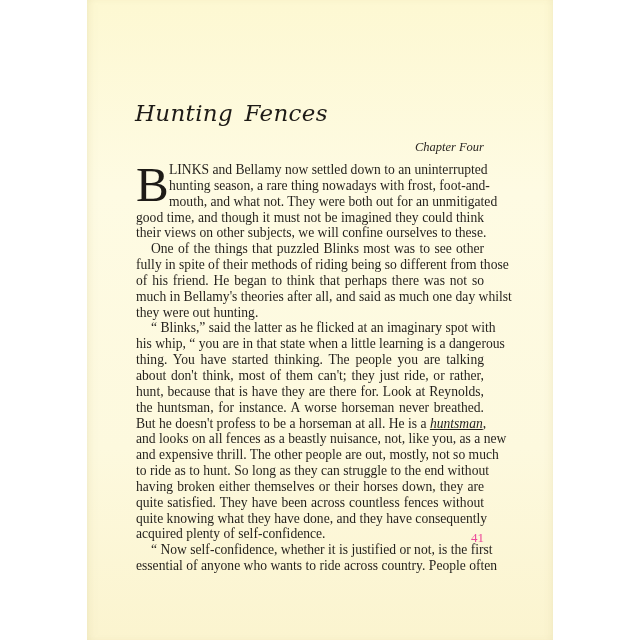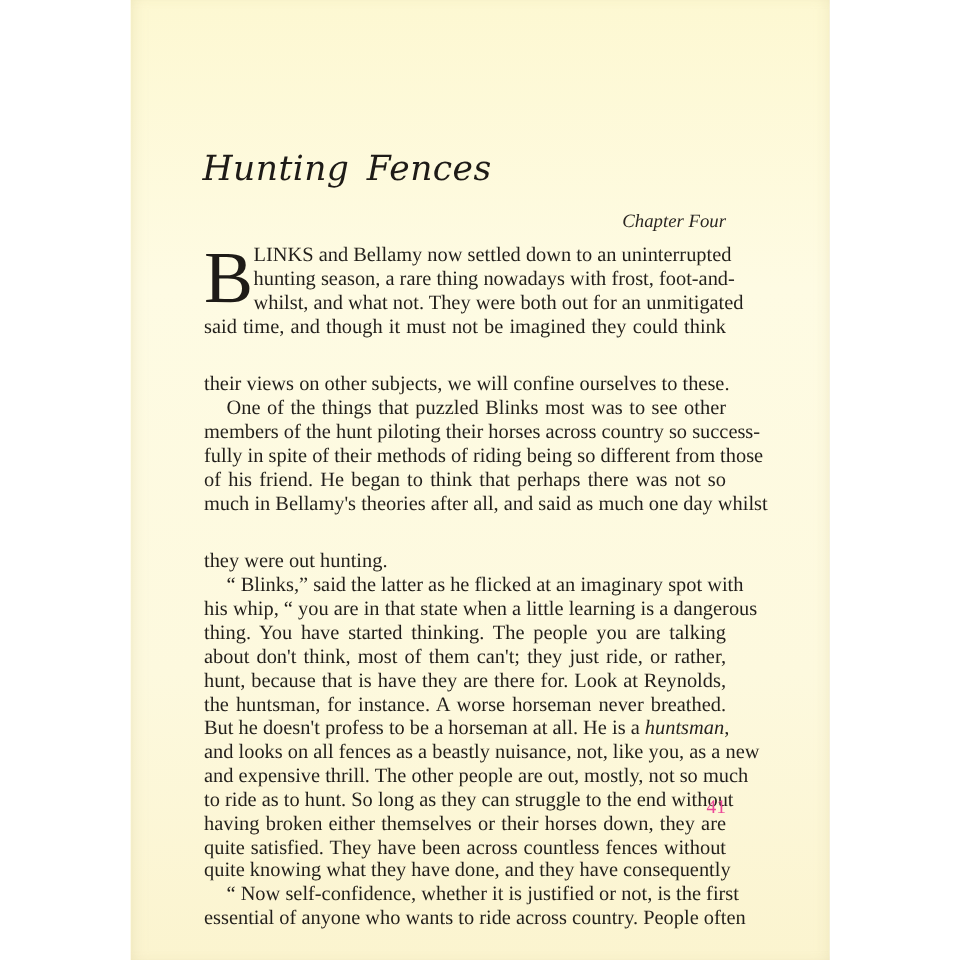--- a/index.html
+++ b/index.html
@@ -19,64 +19,64 @@
     position:absolute; right:calc(640px - 484px); top:140px;
     font-family:"Liberation Serif", serif; font-style:italic;
     font-size:12.5px; color:#2a2622; white-space:nowrap;text-align:center;
   }
   .body {
     position:absolute; left:136px; top:162px; width:348px;
     font-family:"Liberation Serif", serif; font-size:13.6px; line-height:15.85px;
     color:#221f1b;
   }
   .line { display:block; white-space:nowrap; text-align:justify; text-align-last:justify; height:15.85px; }
-  .line.last { text-align-last:left;margin-top:23px; }
+  .line.last { text-align-last:left; }
   .line.indent-drop { padding-left:33px; }
   .line.para { padding-left:15px; }
   .dropcap {
     position:absolute; left:0; top:1px;
     font-family:"Liberation Serif", serif; font-size:49px; line-height:44px; color:#1e1b17;
   }
   .pagenum {
     position:absolute; right:calc(640px - 484px); top:530px;
     font-family:"Liberation Serif", serif; font-size:13px; color:#ec4899;
   }
-  em { font-style:italic; }
+  em { font-style:italic;text-decoration:underline; }
 </style>
 </head>
 <body>
 
 <div class="page"></div>
 
 <h1 class="title">Hunting Fences</h1>
 <div class="chapter">Chapter Four</div>
 
 <div class="body">
   <span class="dropcap">B</span>
   <span class="line indent-drop">LINKS and Bellamy now settled down to an uninterrupted</span>
   <span class="line indent-drop">hunting season, a rare thing nowadays with frost, foot-and-</span>
-  <span class="line indent-drop">whilst, and what not.   They were both out for an unmitigated</span>
-  <span class="line">said time, and though it must not be imagined they could think</span>
+  <span class="line indent-drop">mouth, and what not.   They were both out for an unmitigated</span>
+  <span class="line">good time, and though it must not be imagined they could think</span>
   <span class="line last">their views on other subjects, we will confine ourselves to these.</span>
   <span class="line para">One of the things that puzzled Blinks most was to see other</span>
-  <span class="line">members of the hunt piloting their horses across country so success-</span>
   <span class="line">fully in spite of their methods of riding being so different from those</span>
   <span class="line">of his friend.   He began to think that perhaps there was not so</span>
   <span class="line">much in Bellamy's theories after all, and said as much one day whilst</span>
   <span class="line last">they were out hunting.</span>
   <span class="line para">“ Blinks,” said the latter as he flicked at an imaginary spot with</span>
   <span class="line">his whip, “ you are in that state when a little learning is a dangerous</span>
   <span class="line">thing.   You have started thinking.   The people you are talking</span>
   <span class="line">about don't think, most of them can't; they just ride, or rather,</span>
   <span class="line">hunt, because that is have they are there for.   Look at Reynolds,</span>
   <span class="line">the huntsman, for instance.   A worse horseman never breathed.</span>
   <span class="line">But he doesn't profess to be a horseman at all.   He is a <em>huntsman</em>,</span>
   <span class="line">and looks on all fences as a beastly nuisance, not, like you, as a new</span>
   <span class="line">and expensive thrill.   The other people are out, mostly, not so much</span>
   <span class="line">to ride as to hunt.   So long as they can struggle to the end without</span>
   <span class="line">having broken either themselves or their horses down, they are</span>
   <span class="line">quite satisfied.   They have been across countless fences without</span>
   <span class="line">quite knowing what they have done, and they have consequently</span>
+  <span class="line last">acquired plenty of self-confidence.</span>
   <span class="line para">“ Now self-confidence, whether it is justified or not, is the first</span>
   <span class="line">essential of anyone who wants to ride across country.   People often</span>
 </div>
 
 <div class="pagenum">41</div>
 
 </body></html>

